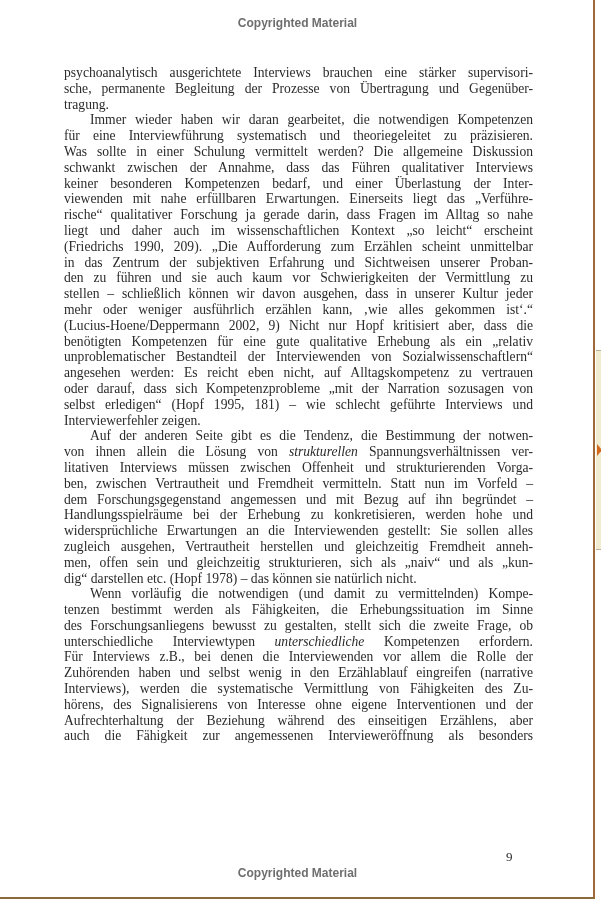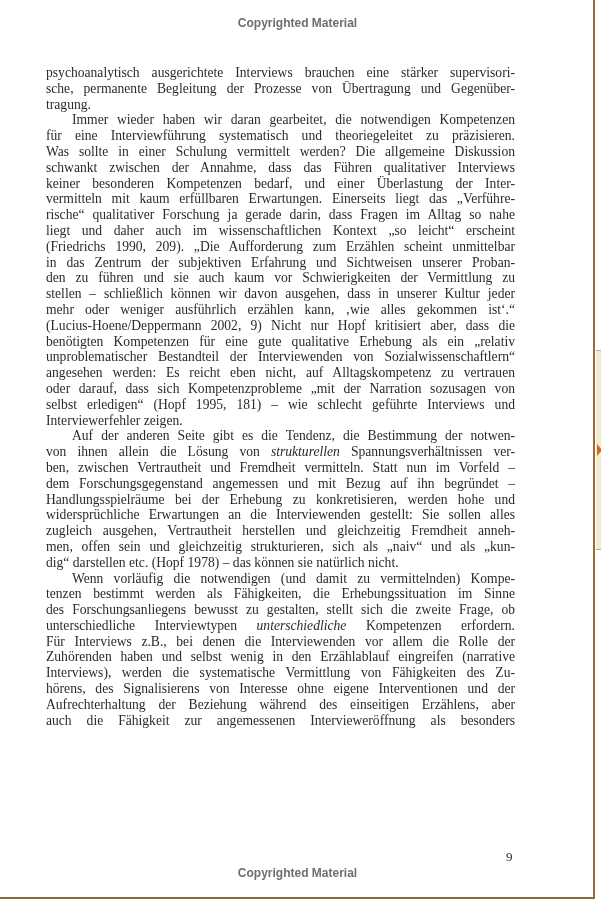--- a/index.html
+++ b/index.html
@@ -15,21 +15,21 @@
     box-sizing: border-box;
   }
   .copyright {
     position: absolute; left: 0; width: 595px; text-align: center;
     font-family: "Liberation Sans", sans-serif; font-weight: bold;
     font-size: 12px; color: #6e6e6e;
   }
   .copyright.top { top: 16px; }
   .copyright.bottom { top: 866px; }
   .body-text {
-    position: absolute; left: 46px; top: 65px; width: 469px;
+    position: absolute; left: 64px; top: 65px; width: 469px;
     font-family: "Liberation Serif", serif; font-size: 13.6px;
     color: #2a2a2a;
   }
   .line {
     display: block; height: 15.8px; line-height: 15.8px;
     text-align: justify; text-align-last: justify; white-space: nowrap;
   }
   .line.last { text-align-last: left; }
   .line.indent { padding-left: 26px; }
   .line span.i { font-style: italic; }
@@ -56,37 +56,38 @@
 
   <div class="body-text" id="body-text">
       <div class="line">psychoanalytisch ausgerichtete Interviews brauchen eine stärker supervisori-</div>
       <div class="line">sche, permanente Begleitung der Prozesse von Übertragung und Gegenüber-</div>
       <div class="line last">tragung.</div>
       <div class="line indent">Immer wieder haben wir daran gearbeitet, die notwendigen Kompetenzen</div>
       <div class="line">für eine Interviewführung systematisch und theoriegeleitet zu präzisieren.</div>
       <div class="line">Was sollte in einer Schulung vermittelt werden? Die allgemeine Diskussion</div>
       <div class="line">schwankt zwischen der Annahme, dass das Führen qualitativer Interviews</div>
       <div class="line">keiner besonderen Kompetenzen bedarf, und einer Überlastung der Inter-</div>
-      <div class="line">vermitteln mit kaum erfüllbaren Erwartungen. Einerseits liegt das „Verführe-</div>
+      <div class="line">viewenden mit nahe erfüllbaren Erwartungen. Einerseits liegt das „Verführe-</div>
       <div class="line">rische“ qualitativer Forschung ja gerade darin, dass Fragen im Alltag so nahe</div>
       <div class="line">liegt und daher auch im wissenschaftlichen Kontext „so leicht“ erscheint</div>
       <div class="line">(Friedrichs 1990, 209). „Die Aufforderung zum Erzählen scheint unmittelbar</div>
       <div class="line">in das Zentrum der subjektiven Erfahrung und Sichtweisen unserer Proban-</div>
       <div class="line">den zu führen und sie auch kaum vor Schwierigkeiten der Vermittlung zu</div>
       <div class="line">stellen – schließlich können wir davon ausgehen, dass in unserer Kultur jeder</div>
       <div class="line">mehr oder weniger ausführlich erzählen kann, ‚wie alles gekommen ist‘.“</div>
       <div class="line">(Lucius-Hoene/Deppermann 2002, 9) Nicht nur Hopf kritisiert aber, dass die</div>
       <div class="line">benötigten Kompetenzen für eine gute qualitative Erhebung als ein „relativ</div>
       <div class="line">unproblematischer Bestandteil der Interviewenden von Sozialwissenschaftlern“</div>
       <div class="line">angesehen werden: Es reicht eben nicht, auf Alltagskompetenz zu vertrauen</div>
       <div class="line">oder darauf, dass sich Kompetenzprobleme „mit der Narration sozusagen von</div>
       <div class="line">selbst erledigen“ (Hopf 1995, 181) – wie schlecht geführte Interviews und</div>
       <div class="line last">Interviewerfehler zeigen.</div>
       <div class="line indent">Auf der anderen Seite gibt es die Tendenz, die Bestimmung der notwen-</div>
       <div class="line"><span style="white-space: pre;">von ihnen allein die Lösung von </span><span class="i" style="white-space: pre;">strukturellen</span><span style="white-space: pre;"> Spannungsverhältnissen ver-</span></div>
+      <div class="line">litativen Interviews müssen zwischen Offenheit und strukturierenden Vorga-</div>
       <div class="line">ben, zwischen Vertrautheit und Fremdheit vermitteln. Statt nun im Vorfeld –</div>
       <div class="line">dem Forschungsgegenstand angemessen und mit Bezug auf ihn begründet –</div>
       <div class="line">Handlungsspielräume bei der Erhebung zu konkretisieren, werden hohe und</div>
       <div class="line">widersprüchliche Erwartungen an die Interviewenden gestellt: Sie sollen alles</div>
       <div class="line">zugleich ausgehen, Vertrautheit herstellen und gleichzeitig Fremdheit anneh-</div>
       <div class="line">men, offen sein und gleichzeitig strukturieren, sich als „naiv“ und als „kun-</div>
       <div class="line last">dig“ darstellen etc. (Hopf 1978) – das können sie natürlich nicht.</div>
       <div class="line indent">Wenn vorläufig die notwendigen (und damit zu vermittelnden) Kompe-</div>
       <div class="line">tenzen bestimmt werden als Fähigkeiten, die Erhebungssituation im Sinne</div>
       <div class="line">des Forschungsanliegens bewusst zu gestalten, stellt sich die zweite Frage, ob</div>

